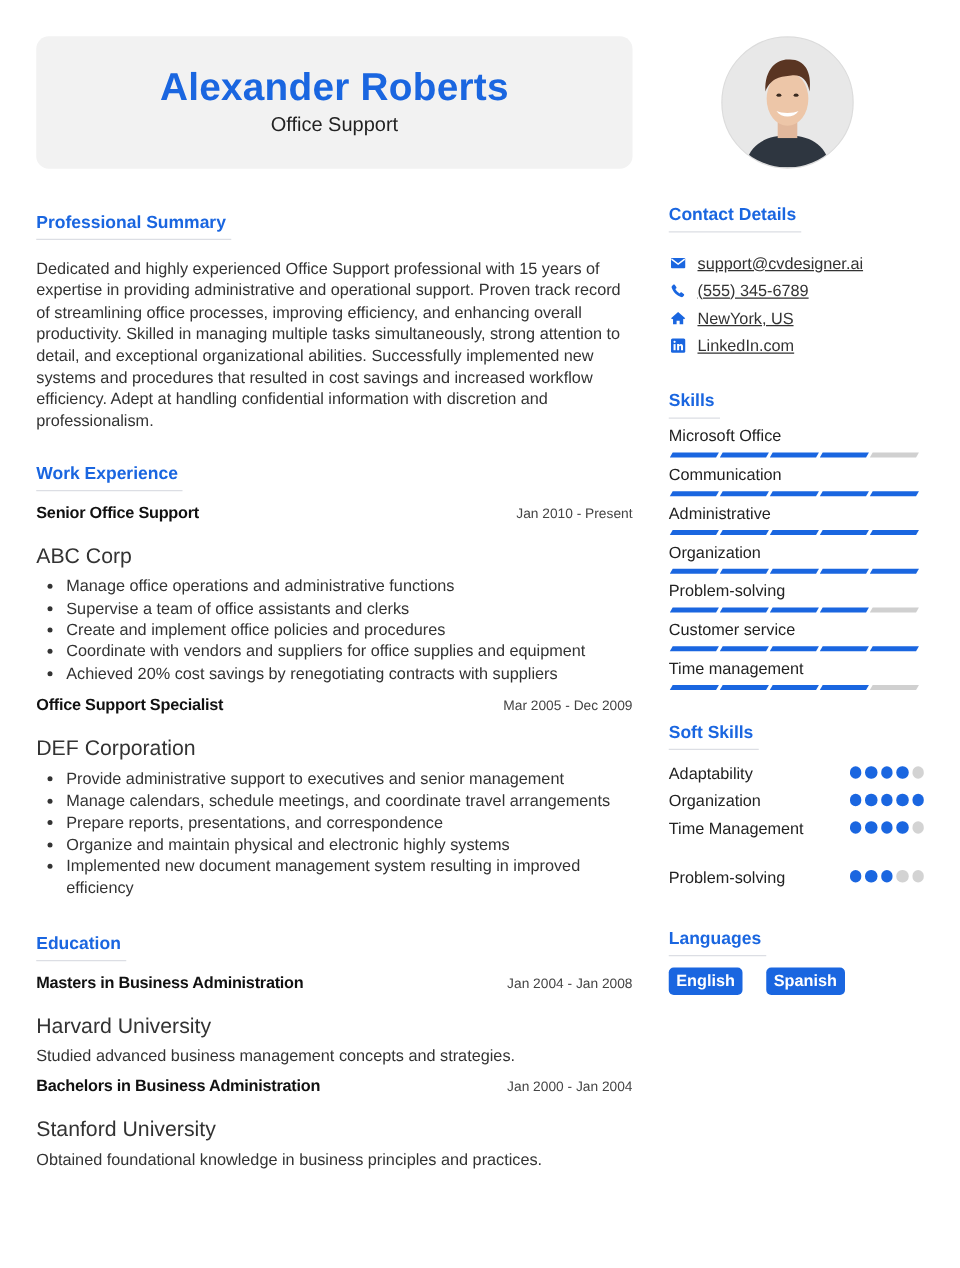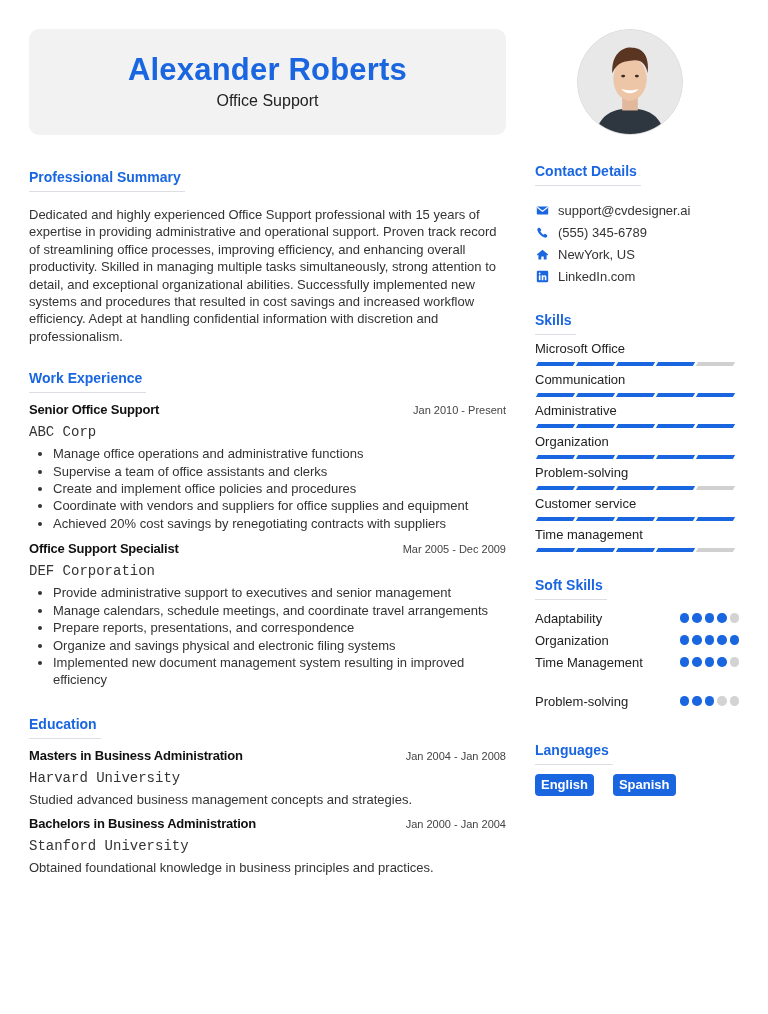--- a/index.html
+++ b/index.html
@@ -59,38 +59,38 @@
     .summary {
       margin-top: 14px;
       font-size: 13px;
       line-height: 17.4px;
       color: #333;
     }
     .job { margin-top: 10px; }
     .row { display: flex; justify-content: space-between; align-items: baseline; }
     .job-title { font-size: 13px; font-weight: 700; color: #111; letter-spacing: -0.2px; }
     .job-date { font-size: 11px; color: #444; }
-    .company { font-size: 14px; color: #333; margin-top: 7px; font-family: Liberation Mono, monospace; }
+    .company { font-size: 17px; color: #333; margin-top: 18px; }
     ul.bullets { margin-top: 5px; padding-left: 24px; }
     ul.bullets li {
       font-size: 13px; line-height: 17.4px; color: #333;
       list-style: none; position: relative;
     }
     ul.bullets li::before {
       content: "";
       position: absolute; left: -15px; top: 7px;
       width: 4px; height: 4px; border-radius: 50%; background: #333;
     }
     .edu-desc { font-size: 13px; color: #333; margin-top: 6px; }
 
     
     .contact-list { margin-top: 13px; }
     .contact-item {
       display: flex; align-items: center; height: 22px;
-      font-size: 13px; color: #333;
+      font-size: 13px; color: #333; text-decoration: underline;
     }
     .contact-icon {
       width: 14px; height: 14px; margin-right: 9px;
       display: flex; align-items: center; justify-content: center;
     }
     .contact-icon svg { width: 13px; height: 13px; display: block; }
 
     .skill { margin-top: 6px; }
     .skill-name { font-size: 13px; color: #222; line-height: 16px; }
     .skill-bar { display: flex; gap: 3px; margin-top: 5px; padding-left: 2px; }
@@ -165,21 +165,21 @@
     <div class="job" style="margin-top:9px;">
       <div class="row">
         <span class="job-title">Office Support Specialist</span>
         <span class="job-date">Mar 2005 - Dec 2009</span>
       </div>
       <div class="company">DEF Corporation</div>
       <ul class="bullets">
         <li>Provide administrative support to executives and senior management</li>
         <li>Manage calendars, schedule meetings, and coordinate travel arrangements</li>
         <li>Prepare reports, presentations, and correspondence</li>
-        <li>Organize and savings physical and electronic filing systems</li>
+        <li>Organize and maintain physical and electronic highly systems</li>
         <li>Implemented new document management system resulting in improved efficiency</li>
       </ul>
     </div>
   </section>
 
   <section style="margin-top:24px;">
     <h2 class="section-title">Education</h2>
 
     <div class="job" style="margin-top:9px;">
       <div class="row">

